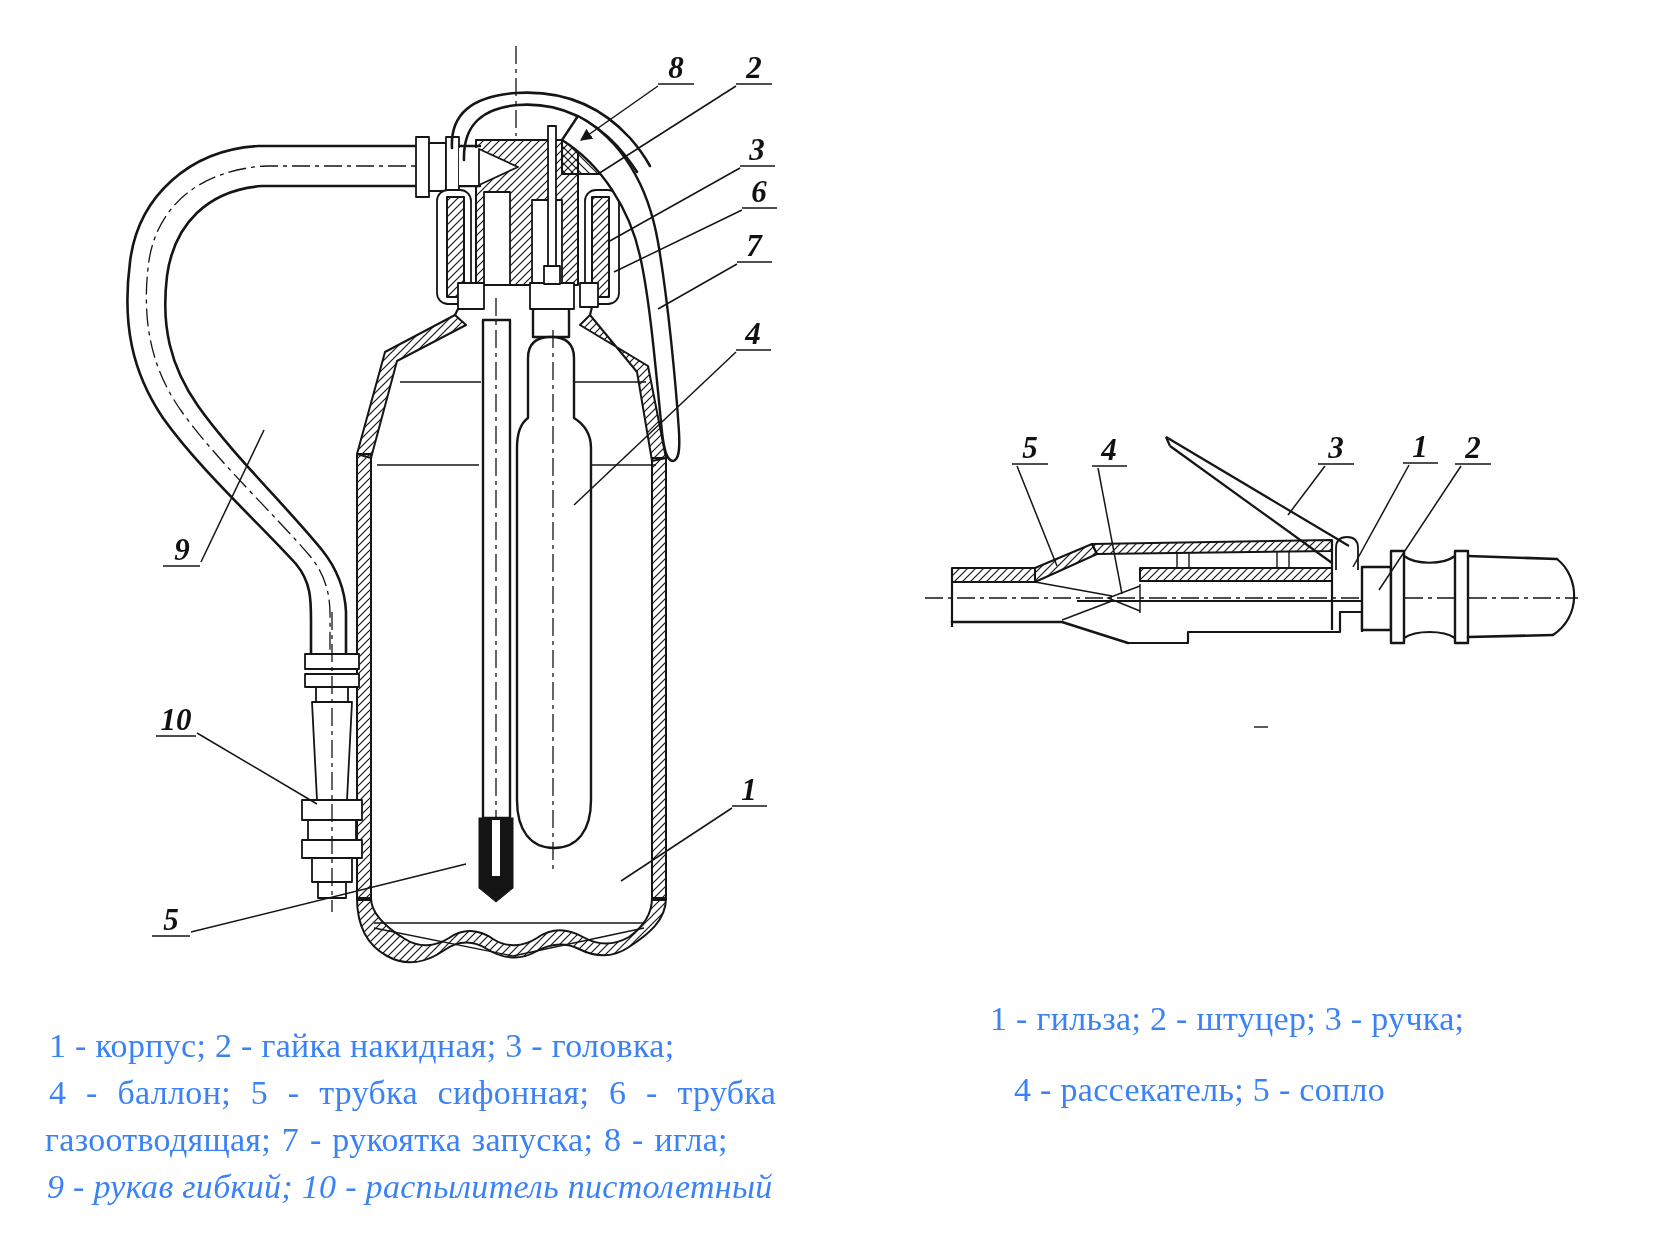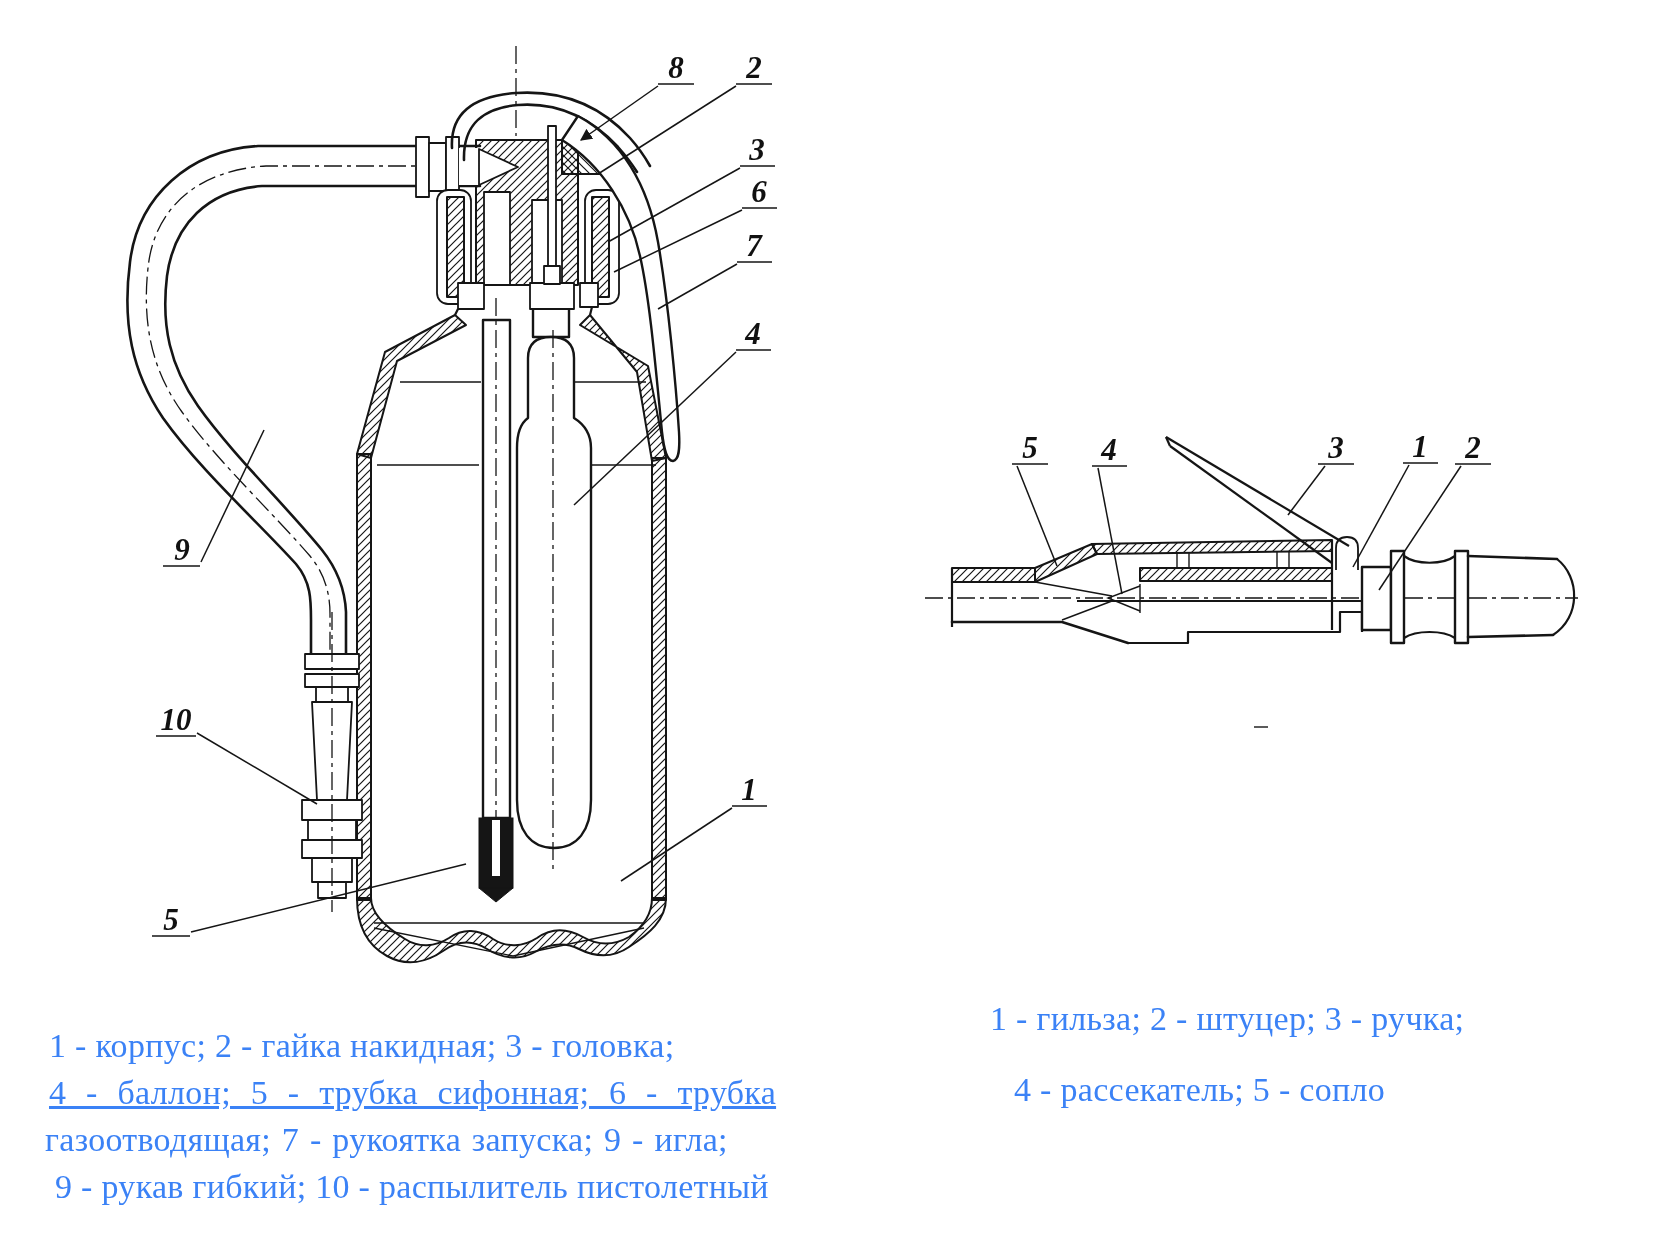--- a/index.html
+++ b/index.html
@@ -14,21 +14,21 @@
   .whitepart-thin{fill:#ffffff;stroke:#151515;stroke-width:1.8;stroke-linejoin:round;}
   .hatched{fill:url(#hatchA);stroke:#151515;stroke-width:2;stroke-linejoin:round;}
   .hatchedB{fill:url(#hatchB);stroke:#151515;stroke-width:2;stroke-linejoin:round;}
   .thin{fill:none;stroke:#151515;stroke-width:1.4;}
   .leader{fill:none;stroke:#151515;stroke-width:1.5;}
   .centerline{fill:none;stroke:#151515;stroke-width:1.3;stroke-dasharray:18 5 4 5;}
   .blackpart{fill:#151515;stroke:#151515;stroke-width:1;}
   .num{font-family:"Liberation Serif",serif;font-style:italic;font-weight:600;font-size:31px;fill:#111111;}
   .underline{stroke:#151515;stroke-width:1.7;}
   .cap{position:absolute;font-size:34px;letter-spacing:0.3px;white-space:nowrap;color:#3b82f6;}
-  .cap.justify2{word-spacing:11px;text-decoration:underline;}
+  .cap.justify2{word-spacing:11px;}
   .cap.justify3{word-spacing:2px;}
 </style>
 </head>
 <body>
 
 <svg id="drawing" width="1654" height="1248" viewBox="0 0 1654 1248">
   <defs>
     <pattern id="hatchA" width="8" height="8" patternUnits="userSpaceOnUse">
       <path d="M-2,2 l4,-4 M0,8 l8,-8 M6,10 l4,-4" stroke="#151515" stroke-width="1.2"></path>
     </pattern>
@@ -250,19 +250,19 @@
         <line class="underline" x1="1455" y1="464" x2="1491" y2="464"></line>
         <line class="leader" x1="1461" y1="466" x2="1379" y2="590"></line>
       </g>
     </g>
   </g>
 </svg>
 
 <div>
   <div class="cap" style="left:49px;top:1027px;">1 - корпус; 2 - гайка накидная; 3 - головка;</div>
   <div class="cap justify2" style="left:49px;top:1074px;">4 - баллон; 5 - трубка сифонная; 6 - трубка</div>
-  <div class="cap justify3" style="left:45px;top:1121px;">газоотводящая; 7 - рукоятка запуска; 9 - игла;</div>
-  <div class="cap" style="left:55px;top:1168px;">9 - рукав гибкий; 10 - распылитель пистолетный</div>
+  <div class="cap justify3" style="left:45px;top:1121px;">газоотводящая; 7 - рукоятка запуска; 8 - игла;</div>
+  <div class="cap" style="left:47px;top:1168px;font-style:italic;">9 - рукав гибкий; 10 - распылитель пистолетный</div>
 </div>
 <div>
   <div class="cap" style="left:990px;top:1000px;">1 - гильза; 2 - штуцер; 3 - ручка;</div>
   <div class="cap" style="left:990px;top:1071px;margin-left:24px;">4 - рассекатель; 5 - сопло</div>
 </div>
 
 </body></html>

